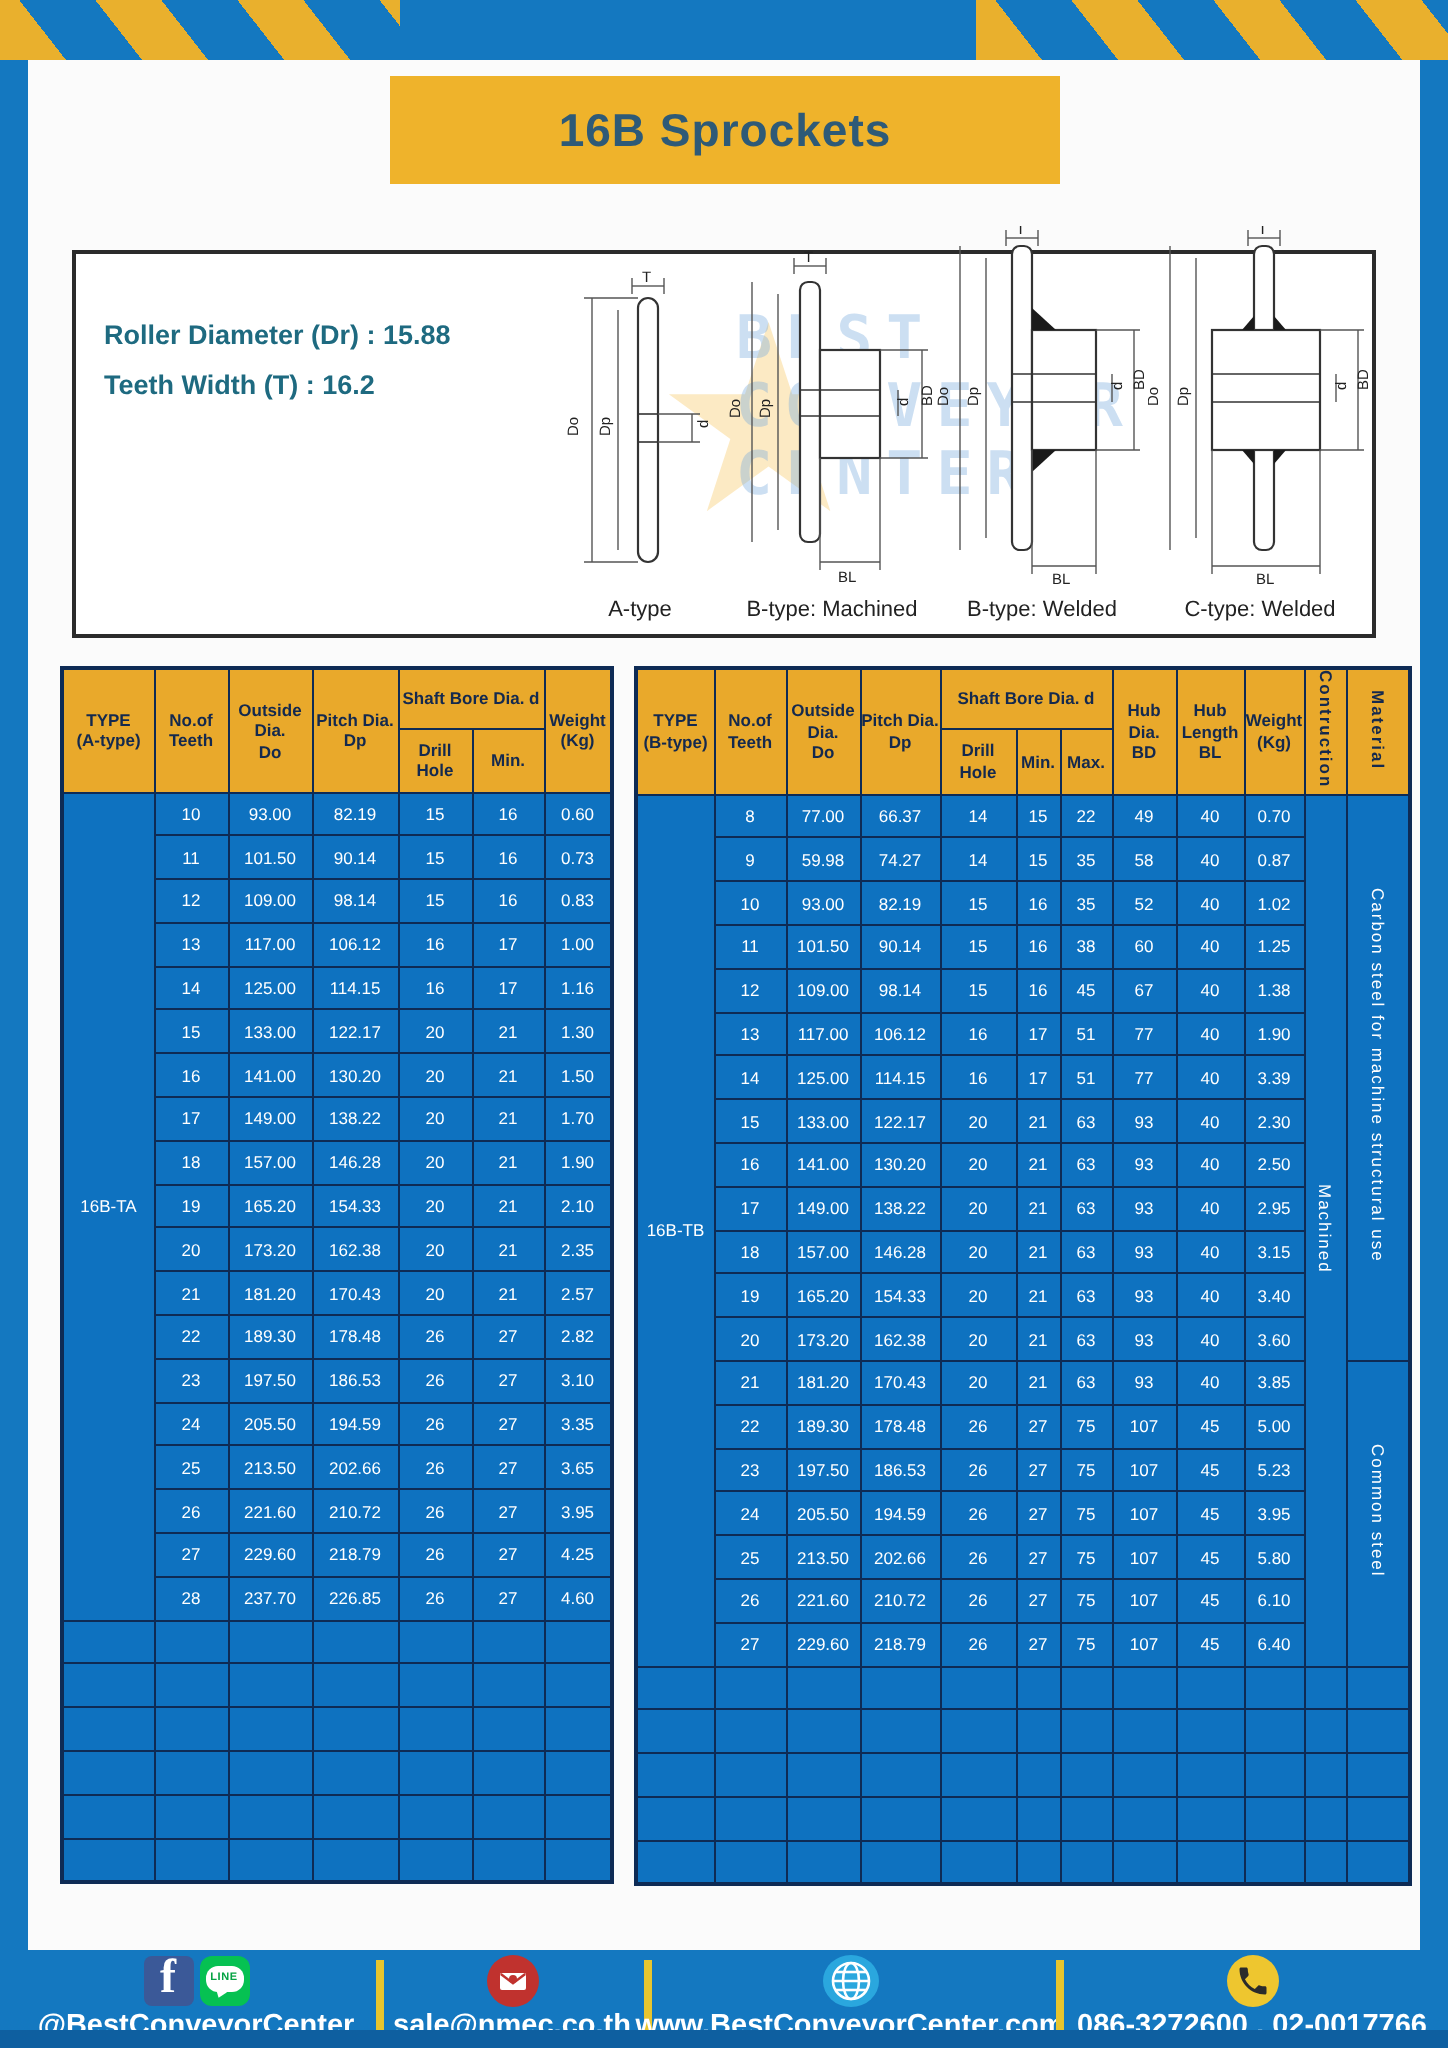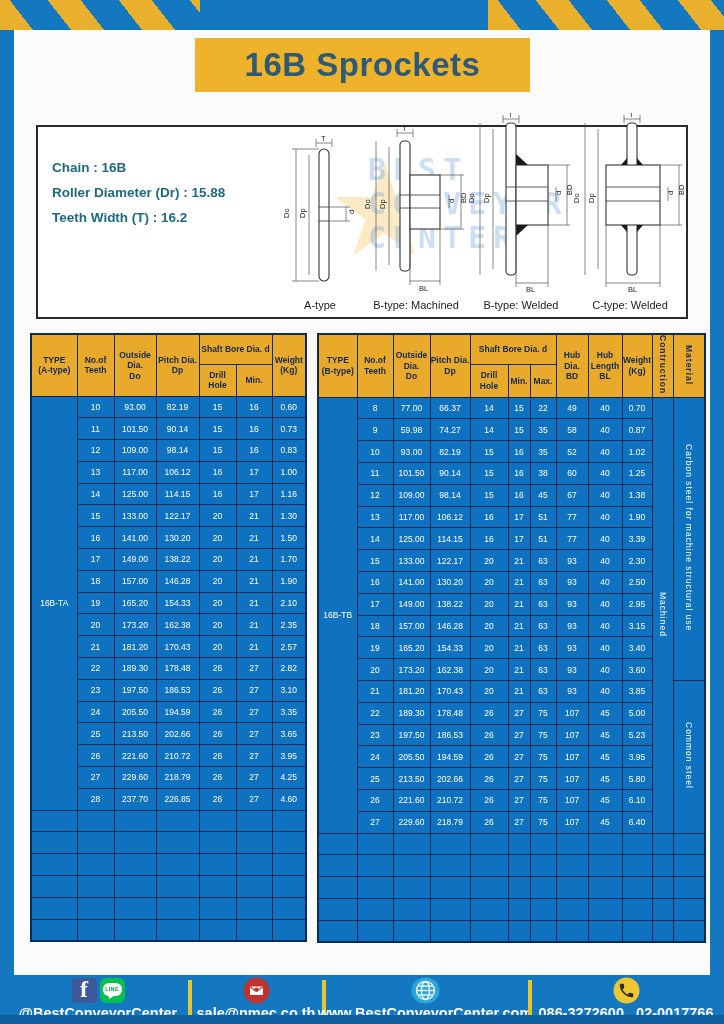--- a/index.html
+++ b/index.html
@@ -11,21 +11,21 @@
   .top-bar{position:absolute;left:0;top:0;width:724px;height:30px;background:#1478c0;}
   .stripes{position:absolute;top:0;height:30px;
     background:repeating-linear-gradient(52deg,#e9b02d 0 26px,#1478c0 26px 56px);}
   .stripes.left{left:0;width:200px;}
   .stripes.right{left:488px;width:236px;}
   
   .page{position:absolute;left:14px;top:30px;width:696px;height:945px;background:#fbfbfb;}
   
   .banner{position:absolute;left:181px;top:8px;width:335px;height:54px;background:#efb32b;
     display:flex;align-items:center;justify-content:center;}
-  .banner .title{font-size:33px;font-weight:bold;color:#2e5a77;letter-spacing:.5px;}
+  .banner .title{font-size:23px;font-weight:bold;color:#2e5a77;letter-spacing:.5px;}
   
   .diagram-box{position:absolute;left:22px;top:95px;width:648px;height:190px;background:#fff;
     border:2px solid #2b2b2b;}
   .watermark{position:absolute;left:330px;top:26px;color:rgba(120,170,220,.38);
     font-family:"DejaVu Sans Mono",monospace;font-weight:bold;font-size:30px;line-height:34px;
     letter-spacing:7px;pointer-events:none;}
   .watermark-star{position:absolute;left:288px;top:18px;font-size:130px;line-height:130px;
     color:rgba(245,185,60,.30);pointer-events:none;}
   .specs{position:absolute;left:14px;top:28px;width:230px;}
   .spec-line{font-size:13.5px;font-weight:bold;color:#1e6a80;line-height:25px;white-space:nowrap;}
@@ -88,21 +88,20 @@
 
   <div class="diagram-box">
     <div class="watermark-star">★</div>
     <div class="watermark">
       <div>BEST</div>
       <div>CONVEYOR</div>
       <div>CENTER</div>
     </div>
 
     <div class="specs" id="spec-list">
-        <div class="spec-line">Chain : 16B</div>
         <div class="spec-line">Roller Diameter (Dr) : 15.88</div>
         <div class="spec-line">Teeth Width (T) : 16.2</div>
       </div>
 
     <div class="figures">
 
       <div class="figure">
         <svg class="fig-svg" width="88" height="158" viewBox="0 0 88 158">
           <line class="dim" x1="40" y1="8" x2="56" y2="8"></line>
           <line class="dim" x1="40" y1="4" x2="40" y2="12"></line>

